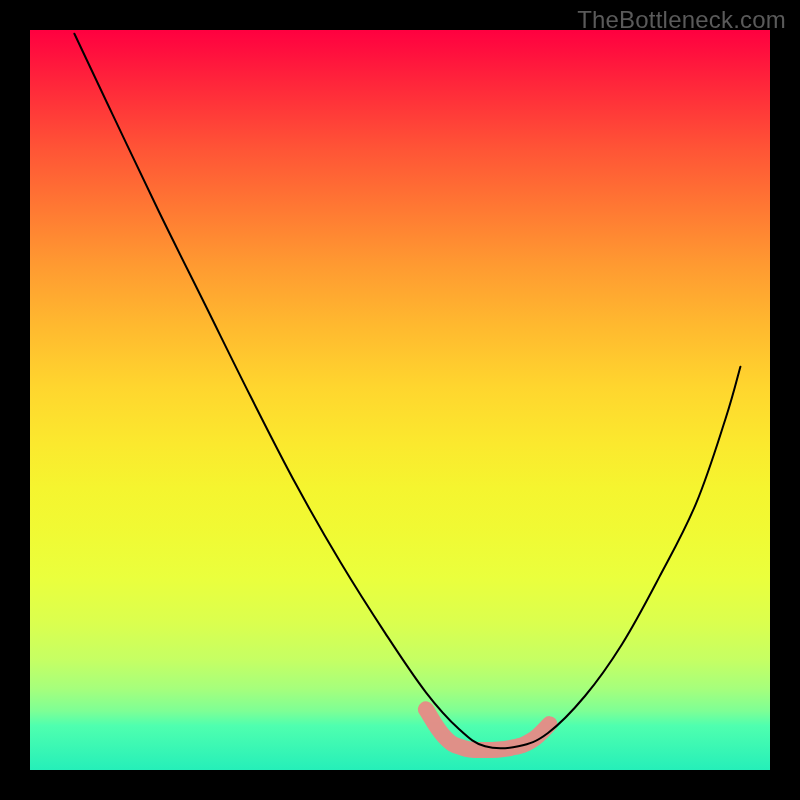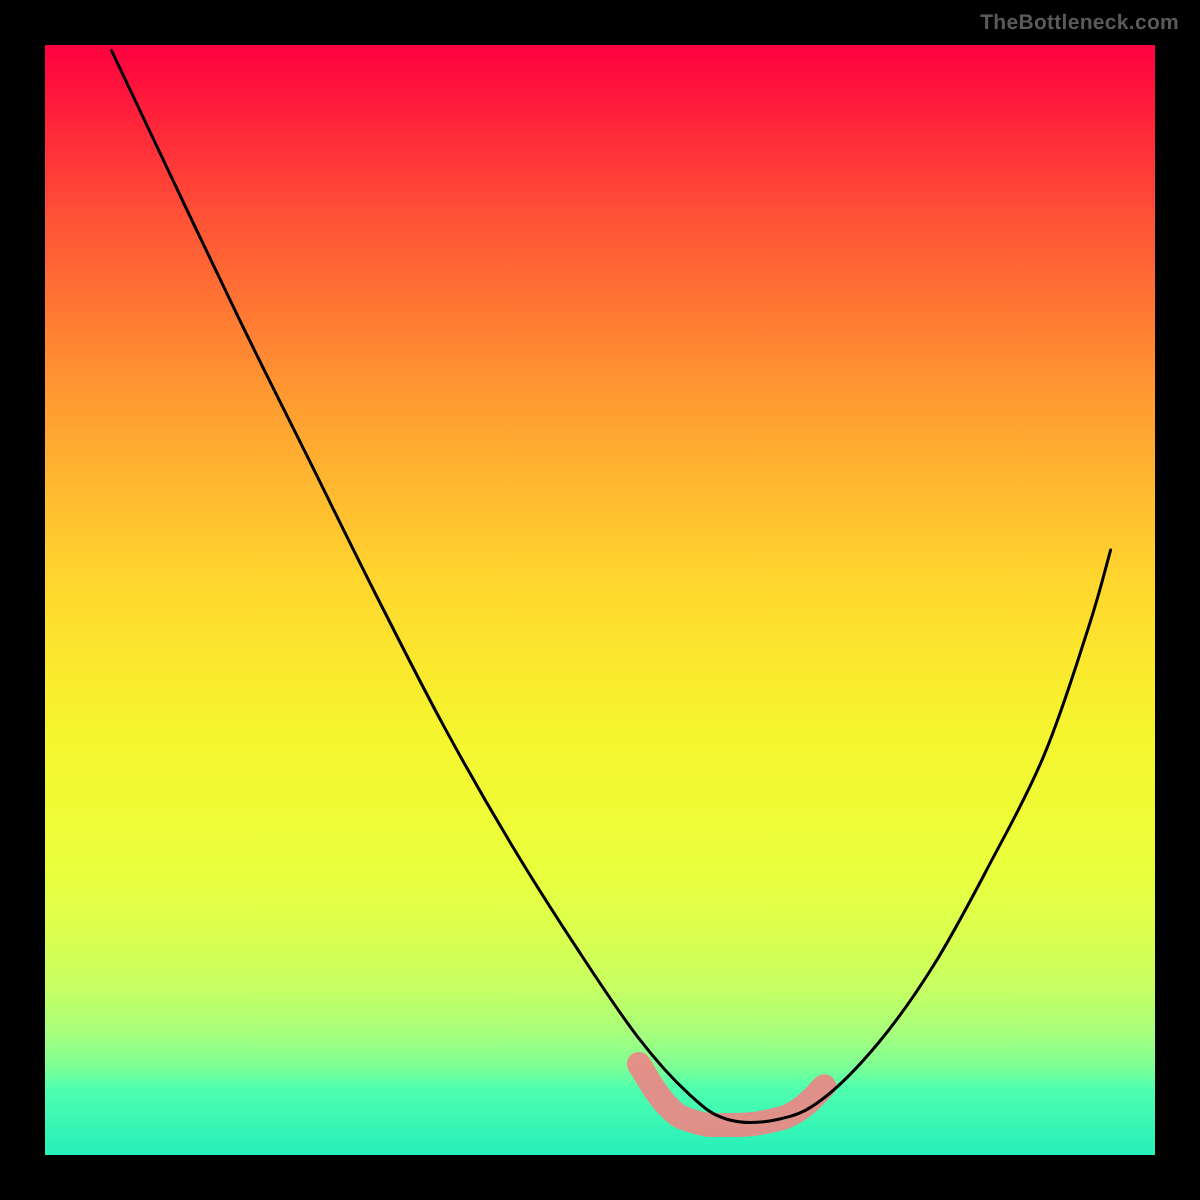--- a/index.html
+++ b/index.html
@@ -15,22 +15,22 @@
     position: relative;
     width: 800px;
     height: 800px;
     background: #000;
   }
   .watermark {
     position: absolute;
     top: 6px;
     right: 14px;
     color: #5a5a5a;
-    font-size: 14px;
-    font-weight: 700;
+    font-size: 24px;
+    font-weight: 400;
     letter-spacing: 0.2px;
     z-index: 5;
   }
   .plot {
     position: absolute;
     left: 30px;
     top: 30px;
     width: 740px;
     height: 740px;
     overflow: hidden;

